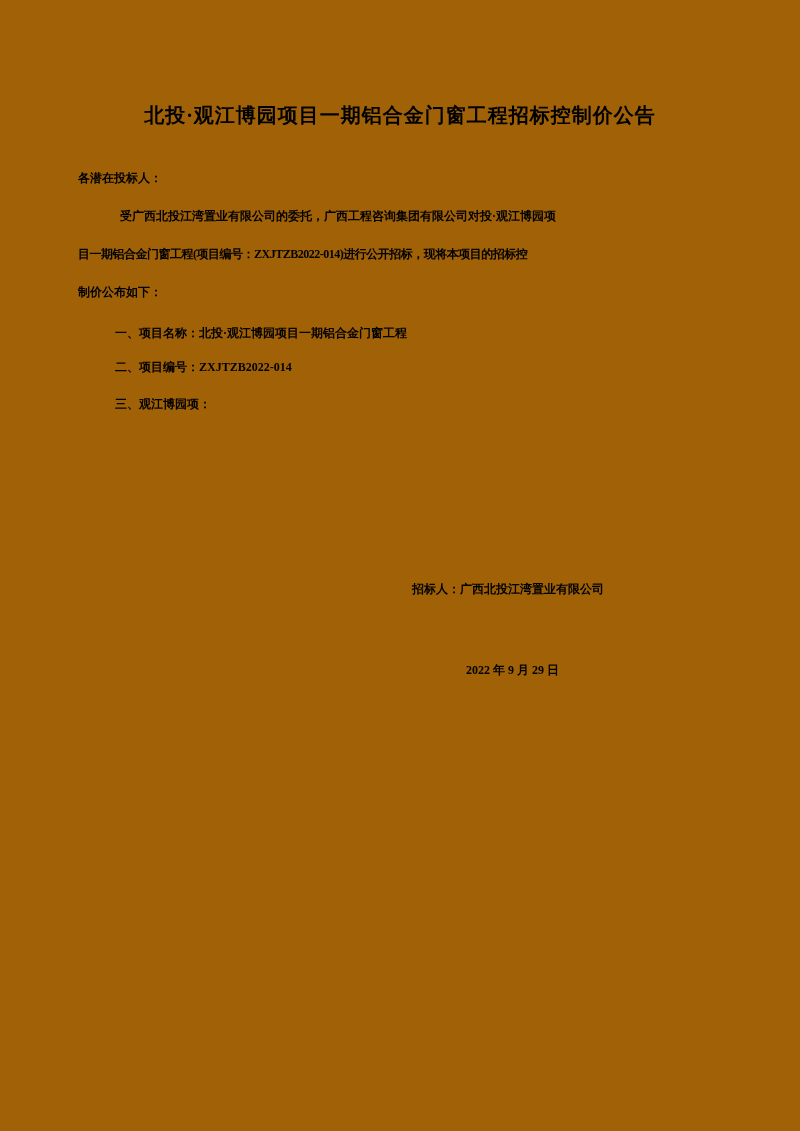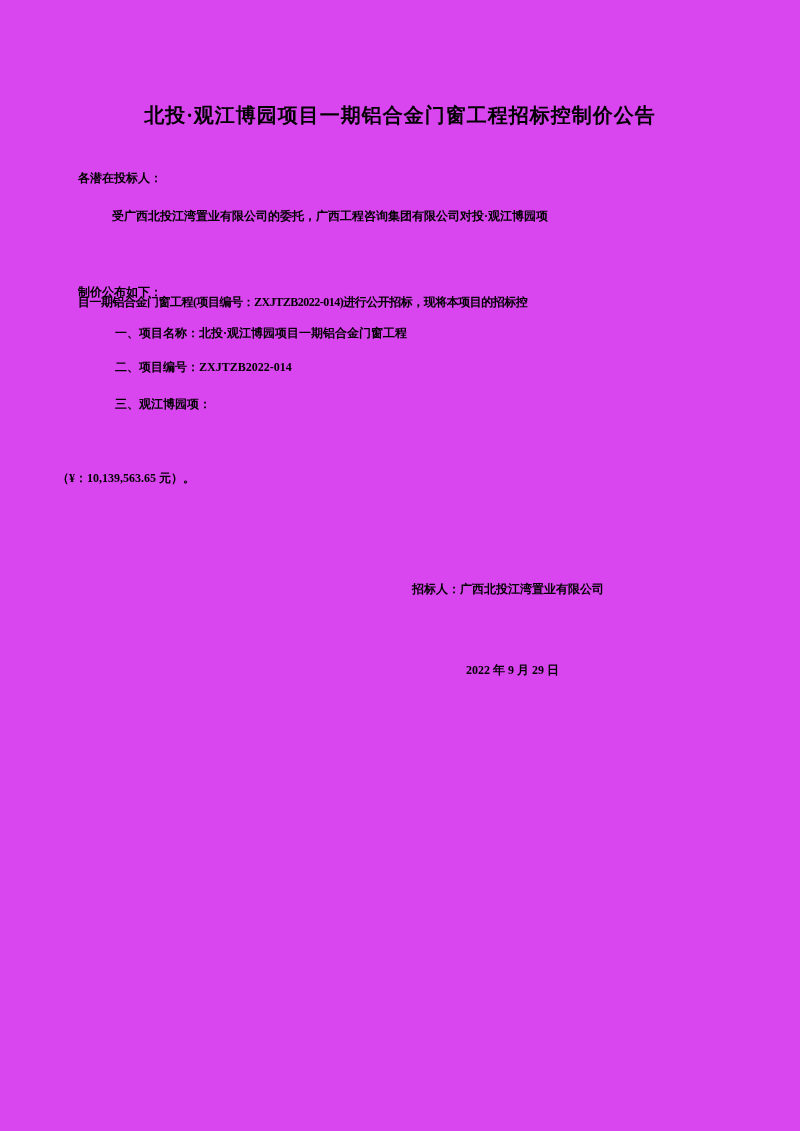--- a/index.html
+++ b/index.html
@@ -4,21 +4,21 @@
 <style>
   * { margin: 0; padding: 0; box-sizing: border-box; }
   html, body {
     background: #ffffff;
     font-family: "Liberation Serif", "DejaVu Serif", serif;
   }
   .page {
     position: relative;
     width: 800px;
     height: 1131px;
-    background: #d946ef;
+    background: #a16207;
     color: #000000;
     overflow: hidden;
   }
   .line {
     position: absolute;
     font-size: 12px;
     line-height: 23px;
     font-weight: bold;
     white-space: pre;
     color: #000000;
@@ -37,33 +37,32 @@
 </style>
 </head>
 <body>
 
 <div class="page">
 
   <div class="line title" style="top: 102px;">北投·观江博园项目一期铝合金门窗工程招标控制价公告</div>
 
   <div class="line" style="left: 78px; top: 167px;">各潜在投标人：</div>
 
-  <div class="line" style="left: 112px; top: 205px;">受广西北投江湾置业有限公司的委托，广西工程咨询集团有限公司对投·观江博园项</div>
+  <div class="line" style="left: 120px; top: 205px;">受广西北投江湾置业有限公司的委托，广西工程咨询集团有限公司对投·观江博园项</div>
 
-  <div class="line tight" style="left: 78px; top: 243px; margin-top: 48px;">目一期铝合金门窗工程(项目编号：ZXJTZB2022-014)进行公开招标，现将本项目的招标控</div>
+  <div class="line tight" style="left: 78px; top: 243px;">目一期铝合金门窗工程(项目编号：ZXJTZB2022-014)进行公开招标，现将本项目的招标控</div>
 
   <div class="line" style="left: 78px; top: 281px;">制价公布如下：</div>
 
   <div class="line" style="left: 115px; top: 322px;">一、项目名称：北投·观江博园项目一期铝合金门窗工程</div>
 
   <div class="line" style="left: 115px; top: 356px;">二、项目编号：ZXJTZB2022-014</div>
 
   <div class="line" style="left: 115px; top: 393px;">三、观江博园项：</div>
 
 
-  <div class="line" style="left: 57px; top: 467px;">（¥：10,139,563.65 元）。</div>
 
   <div class="line" style="left: 412px; top: 578px;">招标人：广西北投江湾置业有限公司</div>
 
 
   <div class="line" style="left: 466px; top: 659px;">2022 年 9 月 29 日</div>
 
 </div>
 
 </body></html>

